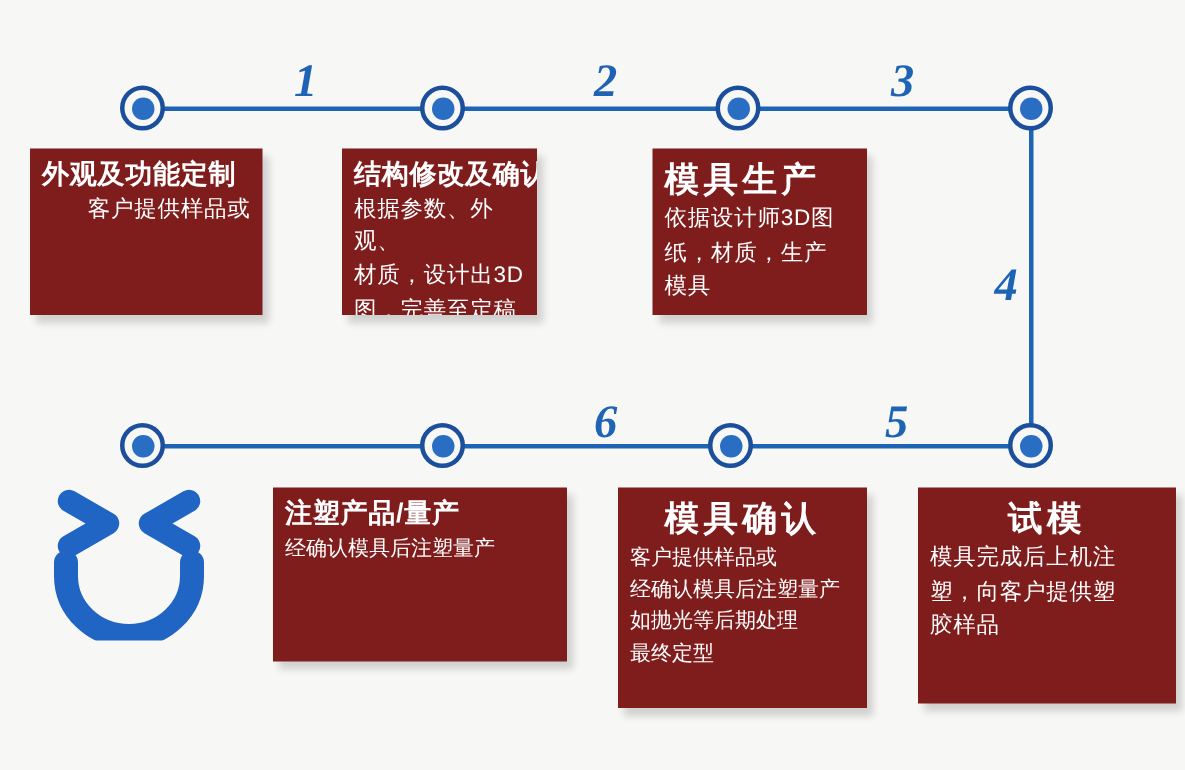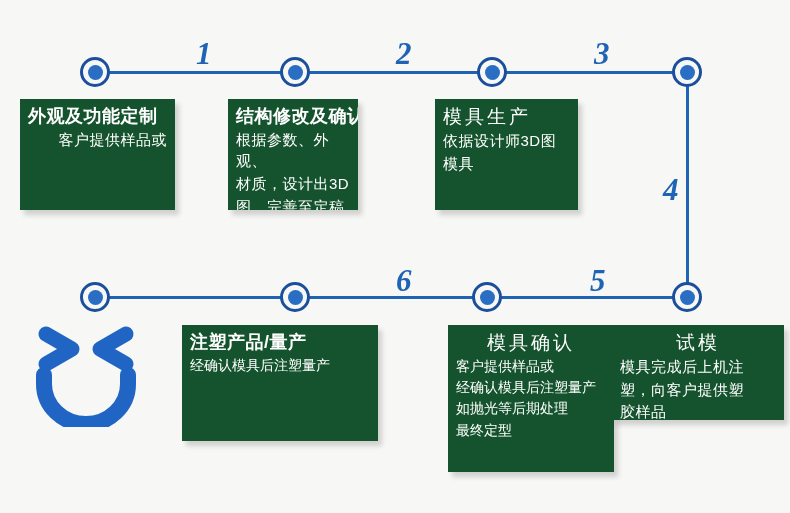--- a/index.html
+++ b/index.html
@@ -62,38 +62,38 @@
     font-weight: bold;
     font-size: 31px;
     color: #1f63b5;
     line-height: 1;
     letter-spacing: -1px;
   }
 
   
   .box {
     position: absolute;
-    background: #14532d;
+    background: #7f1d1d;
     box-shadow: 4px 5px 5px rgba(0,0,0,0.16);
     box-sizing: border-box;
     padding: 6px 8px 8px 8px;
     color: #ffffff;
     overflow: hidden;
   }
   .box .title {
     font-size: 18px;
     font-weight: bold;
     line-height: 1.25;
     letter-spacing: 0.5px;
     white-space: nowrap;
   }
   .box .title.big {
-    font-size: 19px;
+    font-size: 23px;
     letter-spacing: 3px;
-    font-weight: normal;
+    font-weight: bold;
   }
   .box .title.center {
     text-align: center;
   }
   .box .desc {
     font-size: 15px;
     line-height: 1.45;
     letter-spacing: 0.5px;
     margin-top: 1px;
   }
@@ -150,37 +150,38 @@
   <div class="box" style="left:228px; top:99px; width:130px; height:111px;">
     <div class="title">结构修改及确认</div>
     <div class="desc">根据参数、外观、</div>
     <div class="desc">材质，设计出3D</div>
     <div class="desc">图，完善至定稿</div>
   </div>
 
   <div class="box" style="left:435px; top:99px; width:143px; height:111px;">
     <div class="title big">模具生产</div>
     <div class="desc">依据设计师3D图</div>
+    <div class="desc">纸，材质，生产</div>
     <div class="desc">模具</div>
   </div>
 
   <div class="box" style="left:182px; top:325px; width:196px; height:116px;">
     <div class="title">注塑产品/量产</div>
     <div class="desc tight">经确认模具后注塑量产</div>
   </div>
 
-  <div class="box" style="left:412px; top:325px; width:166px; height:147px;margin-left:36px;">
+  <div class="box" style="left:412px; top:325px; width:166px; height:147px;">
     <div class="title big center">模具确认</div>
     <div class="desc tight">客户提供样品或</div>
     <div class="desc tight">经确认模具后注塑量产</div>
     <div class="desc tight">如抛光等后期处理</div>
     <div class="desc tight">最终定型</div>
   </div>
 
-  <div class="box" style="left:612px; top:325px; width:172px; height:95px;">
+  <div class="box" style="left:612px; top:325px; width:172px; height:144px;">
     <div class="title big center">试模</div>
     <div class="desc">模具完成后上机注</div>
     <div class="desc">塑，向客户提供塑</div>
     <div class="desc">胶样品</div>
   </div>
 
   <div class="smiley">
     <svg width="120" height="105" viewBox="0 0 120 105" xmlns="http://www.w3.org/2000/svg">
 
       <polyline points="12,12 38,27 12,42" fill="none" stroke="#2165c4" stroke-width="15" stroke-linecap="round" stroke-linejoin="round"></polyline>

